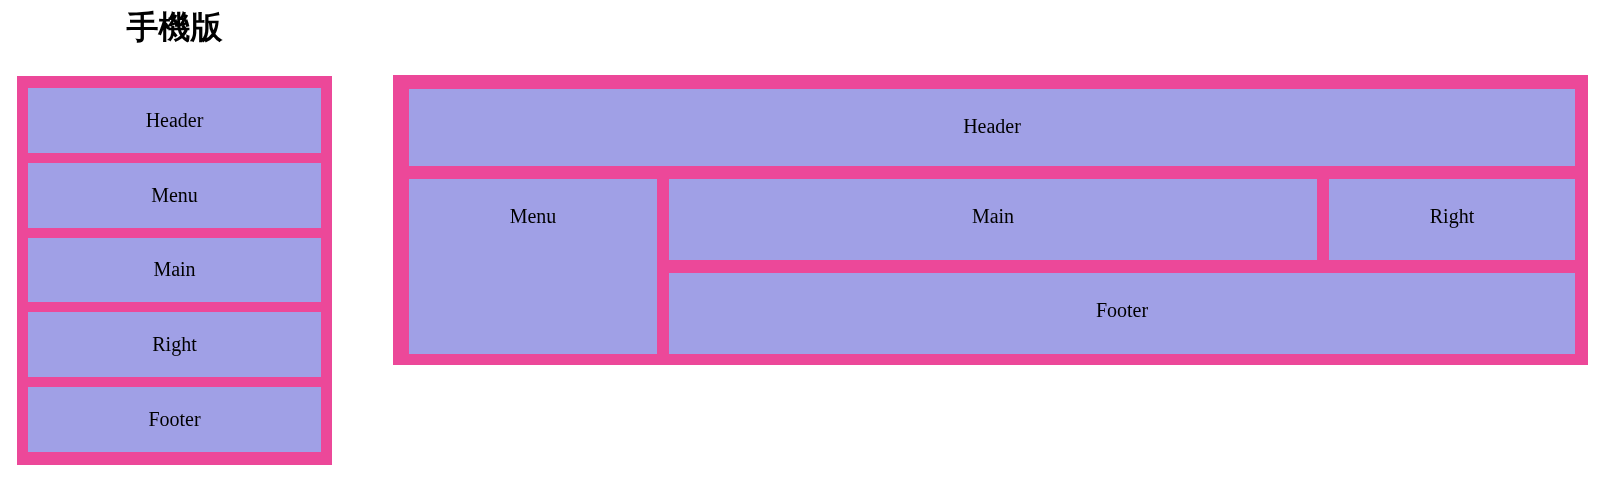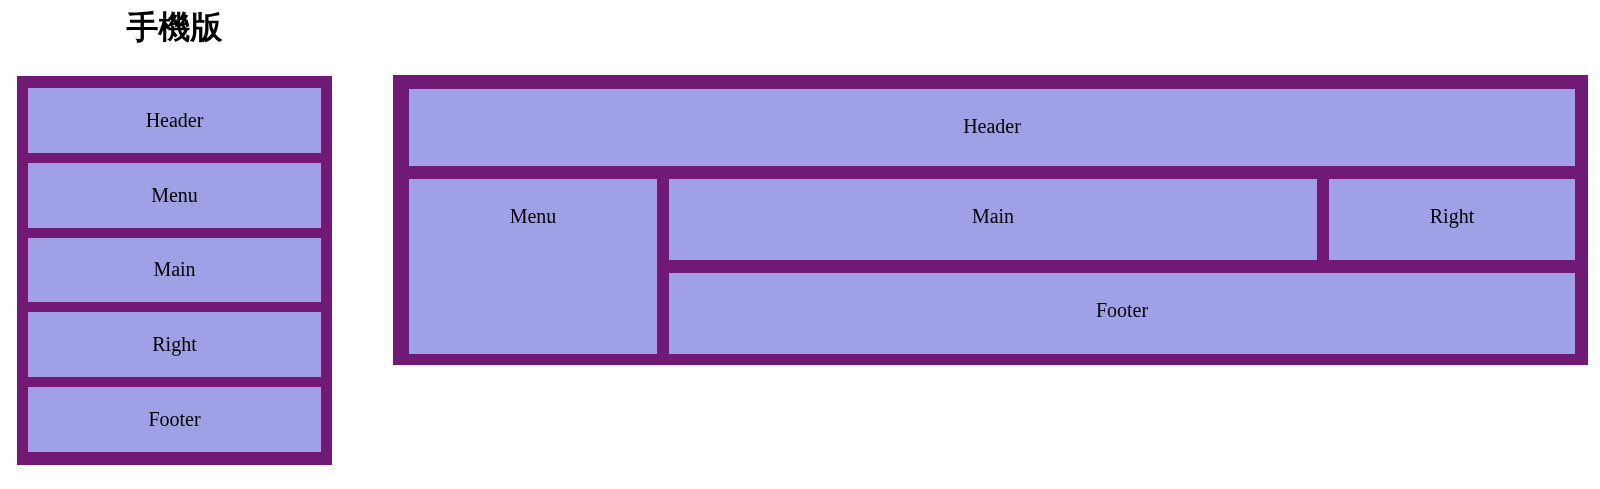--- a/index.html
+++ b/index.html
@@ -26,21 +26,21 @@
     font-weight: bold;
     font-size: 32px;
     color: #000000;
     white-space: nowrap;
   }
   #mobile-title   { left: 17px;  width: 315px; }
   #desktop-title  { left: 393px; width: 1195px; }
 
   .layout-container {
     position: absolute;
-    background: #701a75;
+    background: #ec4899;
     box-sizing: border-box;
   }
 
   
   #mobile-container {
     left: 17px; top: 76px;
     width: 315px; height: 389px;
     padding: 12px 11px 13px 11px;
     display: flex;
     flex-direction: column;

